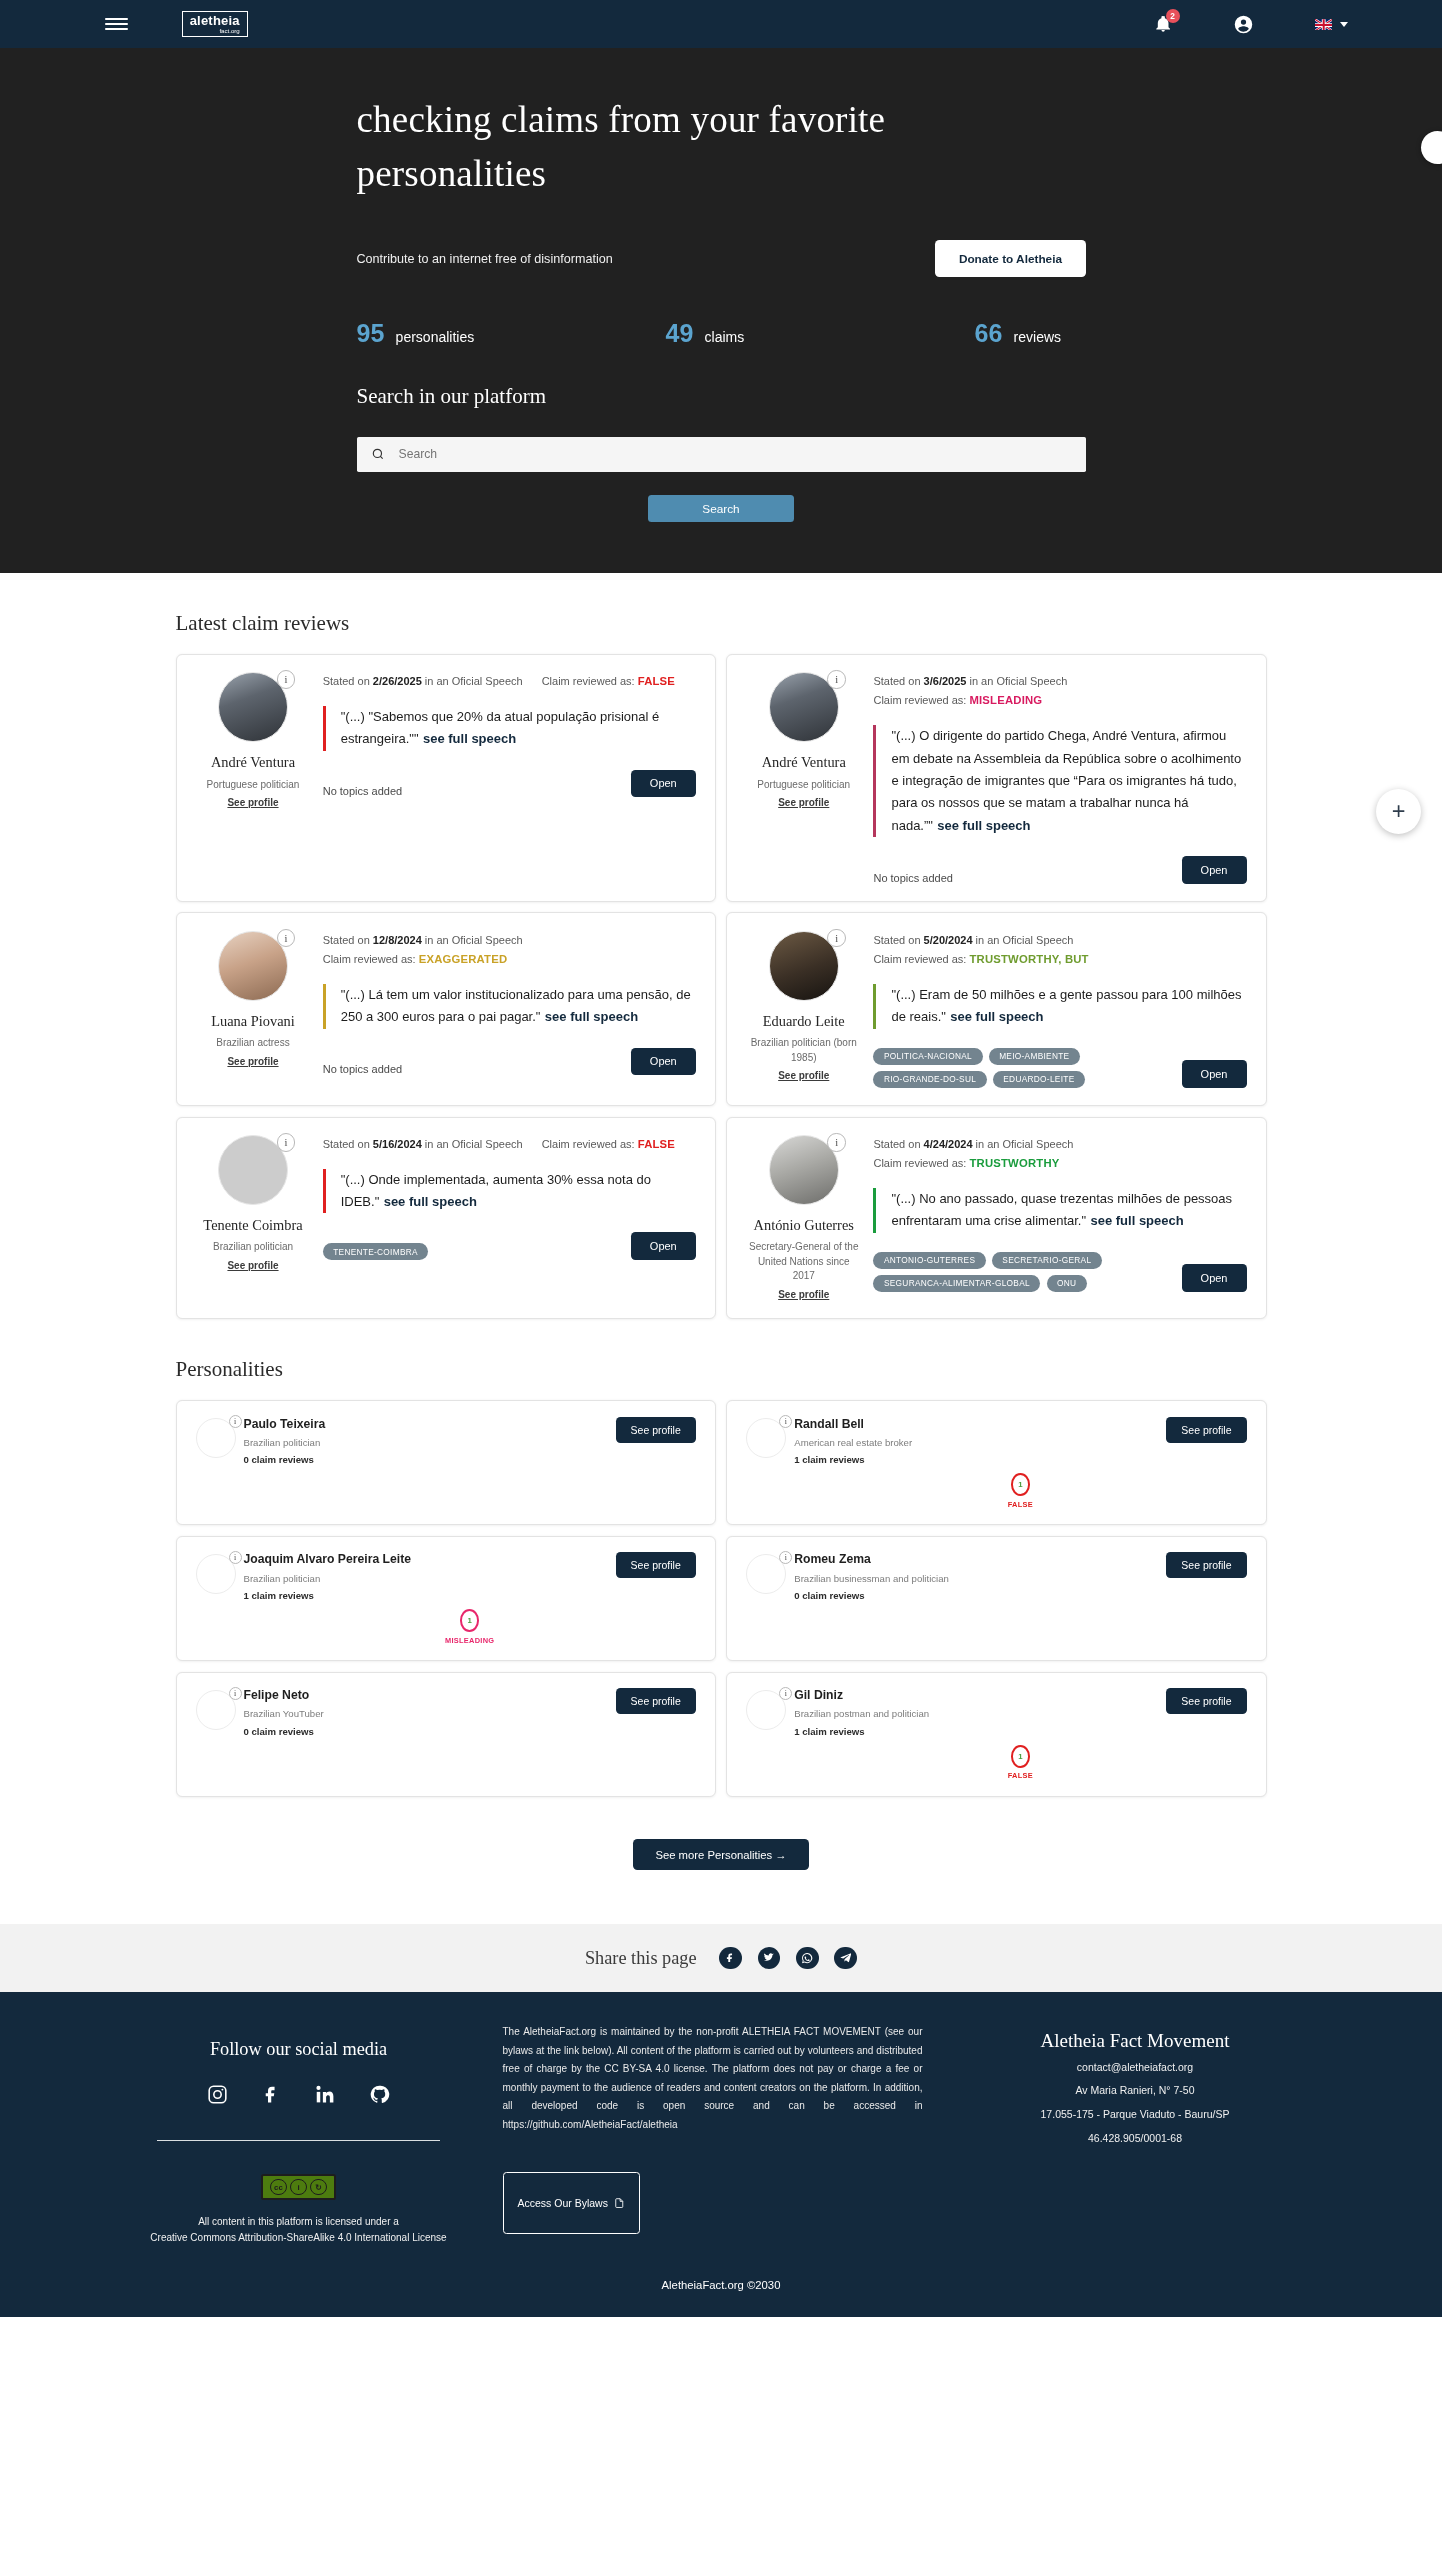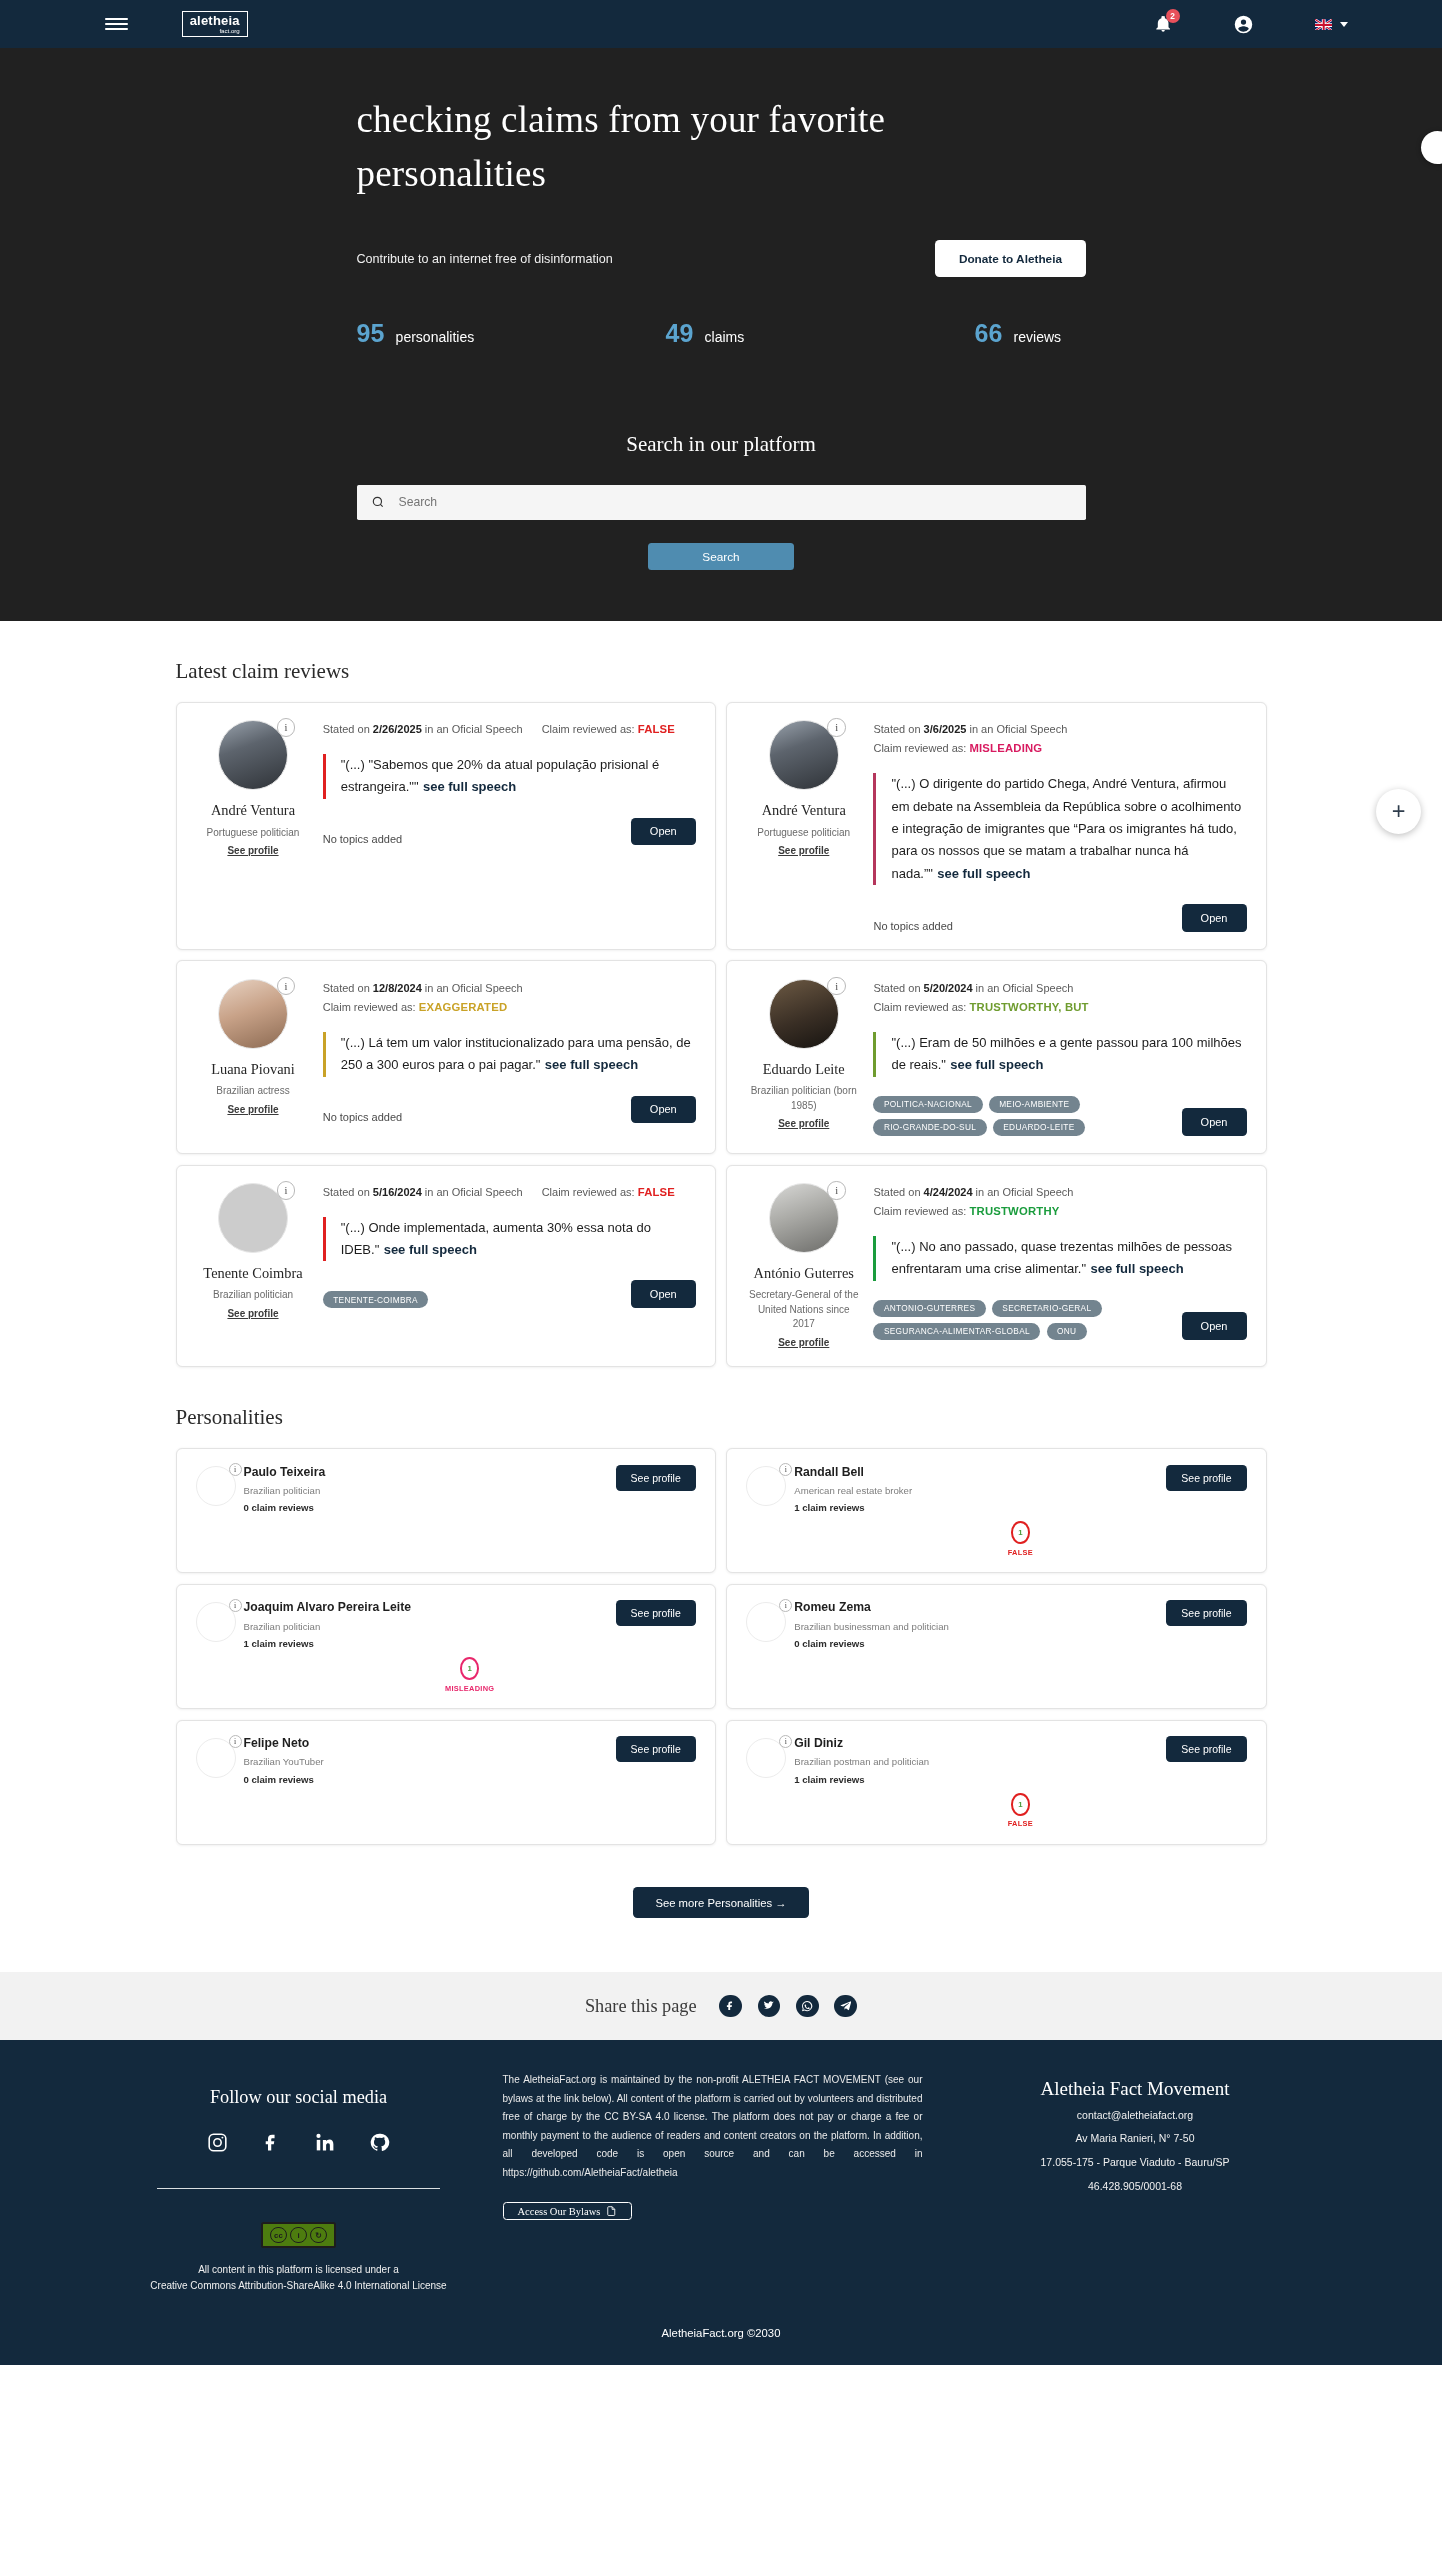--- a/index.html
+++ b/index.html
@@ -78,22 +78,22 @@
     font-family: "Liberation Sans", sans-serif;
   }
   .stats { display: flex; margin-top: 42px; }
   .stat { display: flex; align-items: baseline; gap: 11.3px; }
   .stat:nth-child(1){ width: 309px; }
   .stat:nth-child(2){ width: 309px; }
   .stat-num { color: #5ba4cf; font-size: 25px; font-weight: 700; }
   .stat-lbl { color: #ffffff; font-size: 14px; }
 
   .search-head {
-    text-align: center; color: #fff; font-size: 21px;
-    font-family: "Liberation Serif", serif; margin-top: 84px;
+    color: #fff; font-size: 21px;
+    font-family: "Liberation Serif", serif; margin-top: 36px;
   }
   .search-box {
     width: 729px; margin: 28px auto 0 auto; height: 35px;
     background: #f5f5f5; display: flex; align-items: center;
     padding: 0 14px; border-radius: 1.7px;
   }
   .search-box input {
     border: none; outline: none; background: transparent;
     font-size: 12.2px; color: #444; margin-left: 14px; flex: 1;
     font-family: "Liberation Sans", sans-serif;
@@ -251,24 +251,24 @@
   }
   .cc-c { width: 16.6px; height: 16.6px; border-radius: 50%; border: 1.7px solid #1d1d1d;
           font-size: 7.8px; display:flex; align-items:center; justify-content:center; color:#1d1d1d; font-weight:700;}
   .lic-text { font-size: 10px; line-height: 1.6; margin-top: 14px; color: #f0f0f0; }
 
   .foot-col-mid { width: 462px; padding: 0 21px; }
   .foot-para {
     font-size: 10px; line-height: 1.85; text-align: justify; color: #eaeaea;
   }
   .bylaws-btn {
-    margin-top: 20px; background: transparent; color: #fff;
-    border: 1.3px solid #fff; border-radius: 3.5px; padding: 2px 14px;
+    margin-top: 38px; background: transparent; color: #fff;
+    border: 1.3px solid #fff; border-radius: 3.5px; padding: 24px 14px;
     font-size: 10.5px; cursor: pointer; display: inline-flex; align-items: center; gap: 6.1px;
-    font-family: Liberation Serif, serif;
+    font-family: Liberation Sans, sans-serif;
   }
   .foot-col-right { width: 383px; text-align: center; padding-top: 7px;}
   .foot-org { font-family: "Liberation Serif", serif; font-size: 19px; }
   .foot-line { font-size: 10.5px; margin-top: 7.8px; color: #f0f0f0; line-height: 1.5;}
   .copyright { text-align: center; font-size: 11.3px; color: #fff; margin-top: 33px; }
 </style>
 </head>
 <body>
 
 <div class="navbar">

